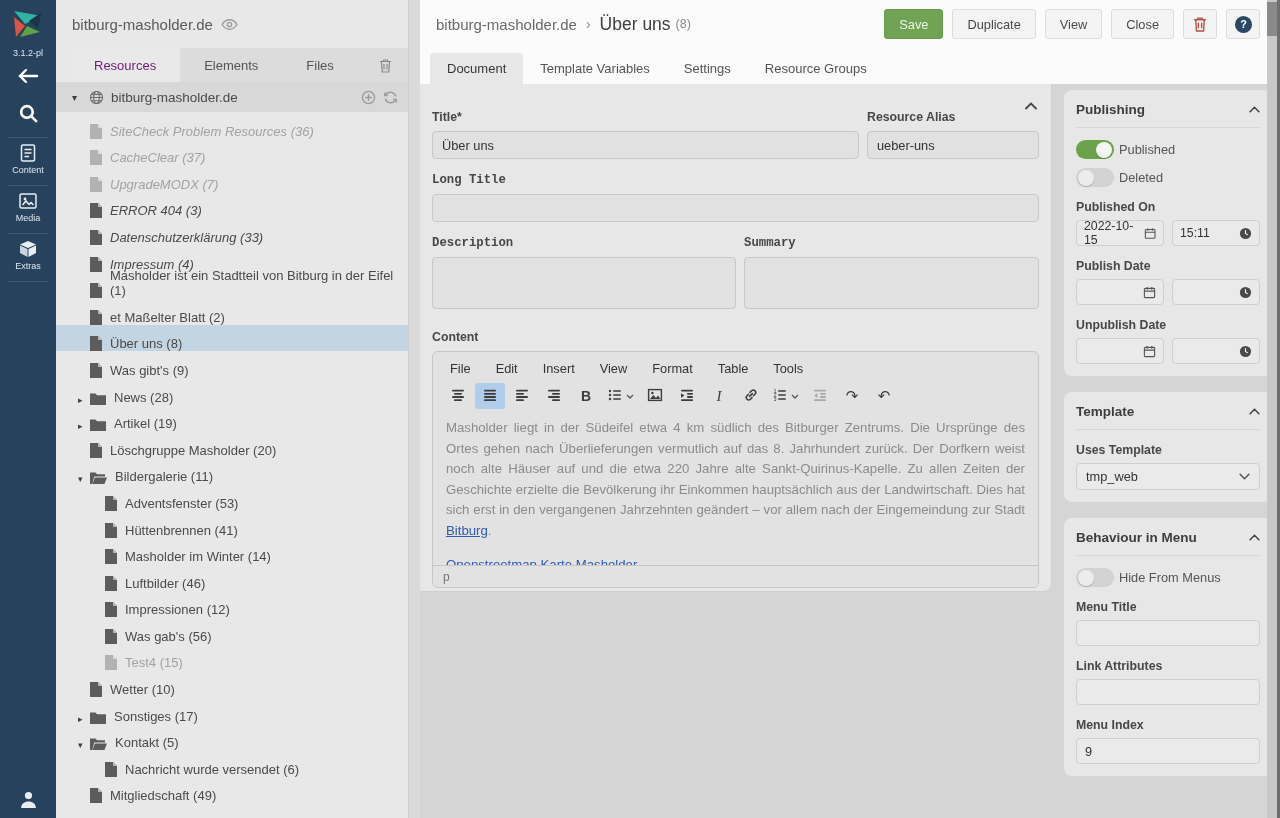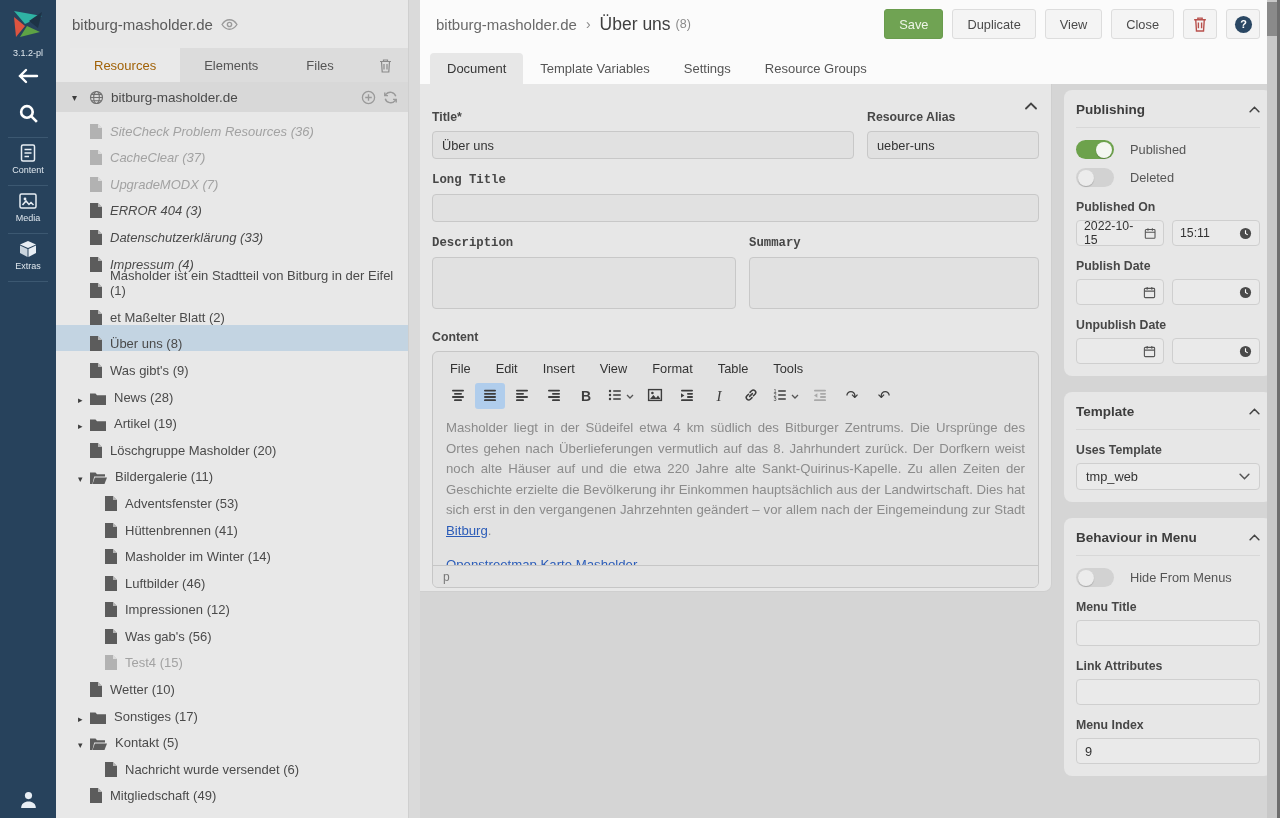--- a/index.html
+++ b/index.html
@@ -16,21 +16,21 @@
          align-items:center;color:#e8eef4;cursor:pointer;}
   .ritem .rlabel{font-size:9px;margin-top:2px;color:#dfe7ee;}
   .rdiv{position:absolute;left:8px;width:40px;height:1px;background:#3c5871;}
 
   
   .tree{position:absolute;left:56px;top:0;width:352px;height:818px;background:#e8e8e8;}
   .tree-site{height:48px;display:flex;align-items:center;gap:8px;padding-left:16px;
              font-size:15px;color:#5a5a5a;}
   .tree-tabbar{height:34px;margin-left:14px;background:#dcdcdc;display:flex;align-items:stretch;}
   .ttab{display:flex;align-items:center;padding:0 24px;font-size:13px;color:#555;cursor:pointer;}
-  .ttab.active{background:#e9e9e9;color:#a16207;}
+  .ttab.active{background:#e9e9e9;color:#701a75;}
   .ttrash{margin-left:auto;margin-right:16px;display:flex;align-items:center;color:#8a8a8a;cursor:pointer;}
   .tree-root{height:30px;background:#d8d8d8;display:flex;align-items:center;gap:7px;
              padding:0 10px 0 16px;font-size:13.5px;color:#4a4a4a;}
   .tree-root .arrow{font-size:10px;color:#3d3d3d;width:10px;}
   .tree-root .ricons{margin-left:auto;display:flex;gap:7px;align-items:center;}
   .tree-list{position:absolute;top:112px;left:0;right:0;bottom:0;overflow:hidden;}
   .titem{height:26.6px;display:flex;align-items:flex-end;font-size:13px;color:#4a4a4a;cursor:pointer;}
   .titem .arrow{width:12px;font-size:9px;color:#3d3d3d;flex:0 0 12px;}
   .titem .ticon{display:flex;align-items:center;color:#5c5c5c;margin-right:8px;}
   .titem.lvl1{padding-left:34px;}
@@ -67,21 +67,21 @@
   .mtab{height:31px;display:flex;align-items:center;padding:12px 17px;font-size:13px;
         color:#555;cursor:pointer;border-radius:4px 4px 0 0;}
   .mtab.active{background:#e7e7e7;color:#373737;}
   .content{position:absolute;left:0;top:84px;right:0;bottom:0;background:#d5d5d5;}
 
   
   .form-card{position:absolute;left:0;top:0;width:632px;height:508px;background:#e7e7e7;
              border-right:1px solid #cfcfcf;border-bottom:1px solid #cfcfcf;
              border-radius:0 0 8px 0;padding:26px 12px 0 12px;}
   .collapse{position:absolute;right:14px;top:12px;cursor:pointer;}
-  .frow{display:flex;gap:13px;}
+  .frow{display:flex;gap:8px;}
   .fcol1{flex:1;}
   .fcol-alias{width:172px;flex:0 0 172px;}
   .fcol-desc{width:304px;flex:0 0 304px;}
   .flabel{font-weight:bold;font-size:12.3px;color:#474747;margin-bottom:7px;}
   .finput{height:28px;background:#e1e1e1;border:1px solid #c8c8c8;border-radius:4px;
           padding:0 9px;font-size:12.8px;color:#333;width:100%;font-family:inherit;}
   .ftextarea{height:52px;background:#e1e1e1;border:1px solid #c8c8c8;border-radius:4px;
              width:100%;resize:none;font-family:inherit;}
   .mt14{margin-top:14px;font-family:Liberation Mono, monospace;} .mt16{margin-top:16px;}
 
@@ -105,21 +105,21 @@
   .estatus{border-top:1px solid #c6c6c6;height:22px;display:flex;align-items:center;
            padding:0 10px;font-size:12px;color:#777;background:#e2e2e2;}
 
   
   .rcol{position:absolute;left:644px;top:6px;width:208px;display:flex;
         flex-direction:column;gap:16px;}
   .card{background:#e7e7e7;border-radius:8px;padding:12px;}
   .card-head{display:flex;justify-content:space-between;align-items:center;
              font-weight:bold;font-size:13.5px;color:#3d3d3d;padding-bottom:10px;
              border-bottom:1px solid #d8d8d8;}
-  .tog-row{display:flex;align-items:center;gap:16px;margin-top:9px;}
+  .tog-row{display:flex;align-items:center;gap:5px;margin-top:9px;}
   .tog{width:38px;height:19px;border-radius:10px;background:#d2d2d2;position:relative;
        cursor:pointer;flex:0 0 38px;}
   .tog .knob{position:absolute;top:1.5px;left:2px;width:16px;height:16px;border-radius:50%;
              background:#ececec;box-shadow:0 1px 1px rgba(0,0,0,.2);}
   .tog.on{background:#6da24c;}
   .tog.on .knob{left:20px;background:#f4f7f1;}
   .tog-label{font-size:12.8px;color:#555;}
   .plabel{font-weight:bold;font-size:12.3px;color:#474747;margin:13px 0 6px;}
   .dt-row{display:flex;gap:8px;}
   .dt{flex:1;height:26px;background:#eaeaea;border:1px solid #cfcfcf;border-radius:4px;

